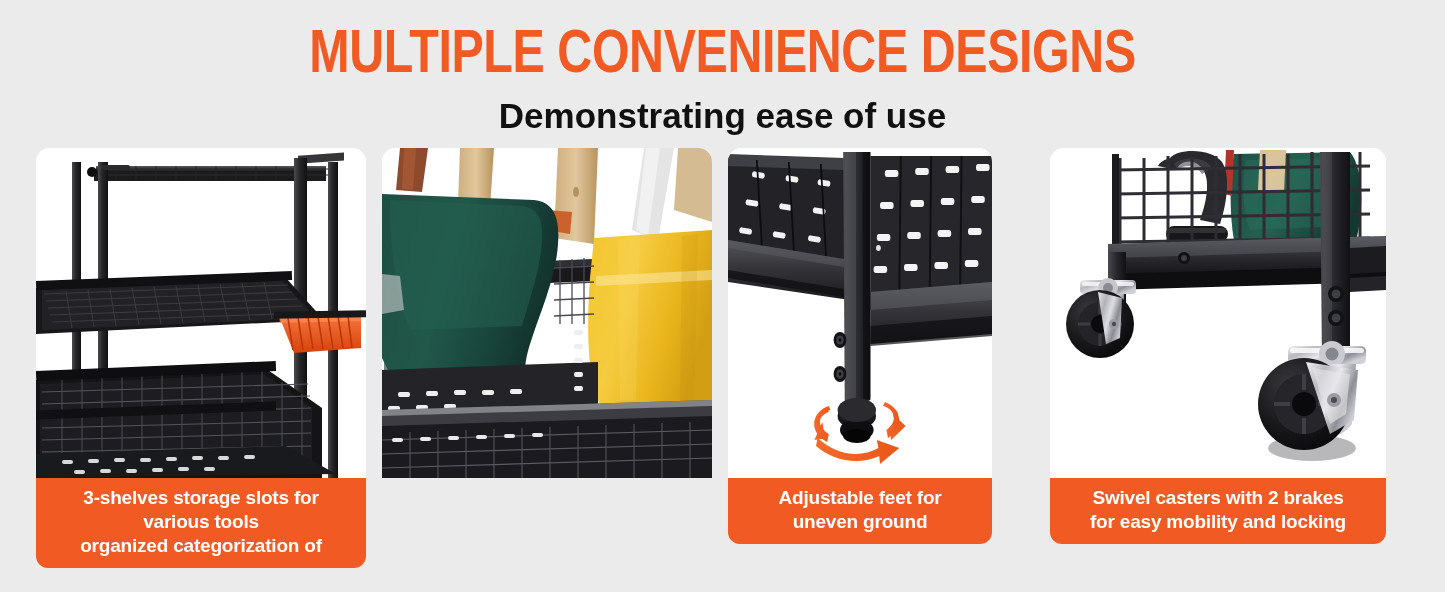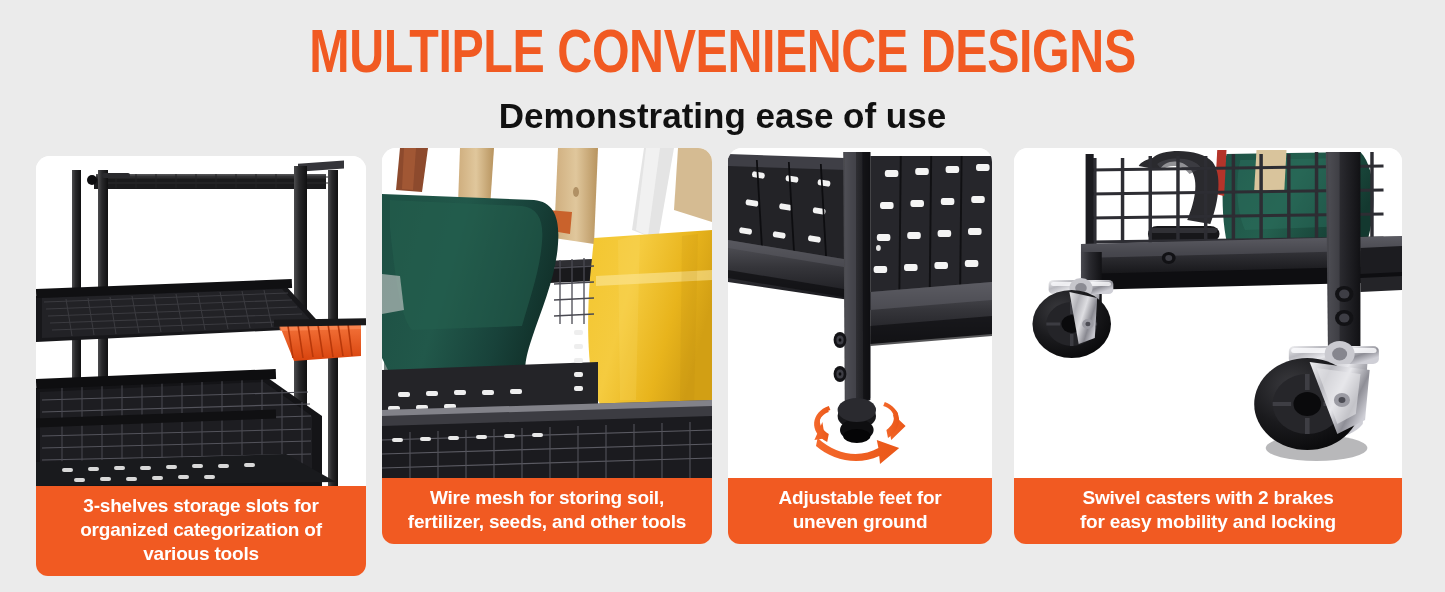--- a/index.html
+++ b/index.html
@@ -50,24 +50,24 @@
     font-weight:700;
     text-align:center;
     border-radius:0 0 12px 12px;
     padding:8px 6px 10px;
     font-size:19px;
     line-height:24px;
     letter-spacing:-0.2px;
   }
   .caption span { display:block; }
 
-  #card1 { left:36px;   width:330px;margin-top:8px; }
+  #card1 { left:36px;   width:330px; }
   #card2 { left:382px;  width:330px; }
   #card3 { left:728px;  width:264px; }
-  #card4 { left:1014px; width:388px; }
+  #card4 { left:1050px; width:336px; }
 
   #card1 .photo { height:330px; }
   #card2 .photo { height:330px; }
   #card3 .photo { height:330px; }
   #card4 .photo { height:330px; }
 </style>
 </head>
 <body>
 
 <div id="stage">
@@ -212,22 +212,22 @@
               <rect x="168" y="319" width="11" height="4" rx="2"></rect>
           </g>
         </g>
 
         <circle cx="56" cy="24" r="5" fill="#0d0d0f"></circle>
         <rect x="66" y="17" width="28" height="5" rx="2" fill="#2a2a2d"></rect>
       </svg>
     </div>
     <div class="caption">
       <span>3-shelves storage slots for</span>
+      <span>various tools</span>
       <span>organized categorization of</span>
-      <span>various tools</span>
     </div>
   </div>
 
   <div class="card" id="card2">
     <div class="photo">
       <svg viewBox="0 0 330 330" preserveAspectRatio="none">
         <defs>
           <linearGradient id="g2boot" x1="0" y1="0" x2="1" y2="0.3">
             <stop offset="0" stop-color="#1d4f43"></stop>
               <stop offset="0.45" stop-color="#21584a"></stop>
@@ -355,24 +355,20 @@
           <g fill="#e8e8e8">
             <rect x="10" y="290" width="11" height="4" rx="2"></rect>
               <rect x="38" y="289" width="11" height="4" rx="2"></rect>
             <rect x="66" y="288" width="11" height="4" rx="2"></rect>
               <rect x="94" y="287" width="11" height="4" rx="2"></rect>
             <rect x="122" y="286" width="11" height="4" rx="2"></rect>
               <rect x="150" y="285" width="11" height="4" rx="2"></rect>
           </g>
         </g>
       </svg>
-    </div>
-    <div class="caption">
-      <span>Wire mesh for storing soil,</span>
-      <span>fertilizer, seeds, and other tools</span>
     </div>
   </div>
 
   <div class="card" id="card3">
     <div class="photo">
       <svg viewBox="0 0 330 330" preserveAspectRatio="none">
         <defs>
           <linearGradient id="g3post" x1="0" y1="0" x2="1" y2="0">
             <stop offset="0" stop-color="#4d4d52"></stop>
               <stop offset="0.3" stop-color="#37373c"></stop>

